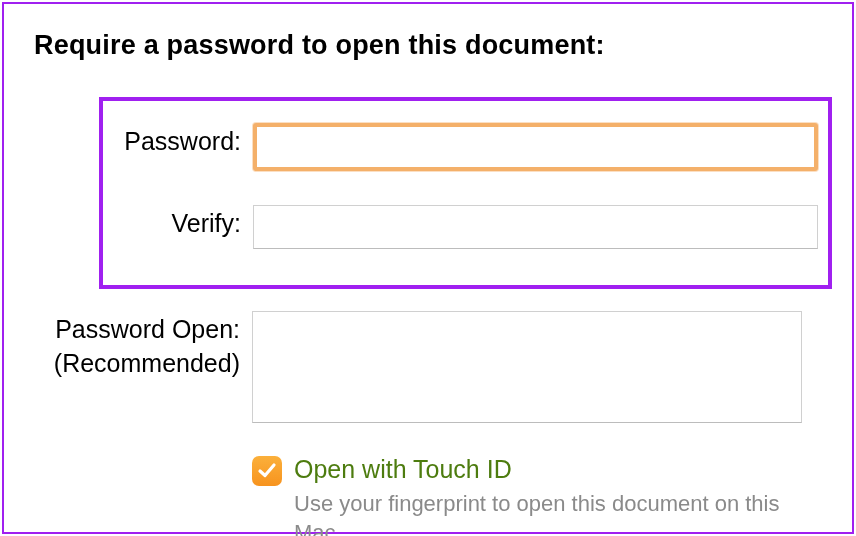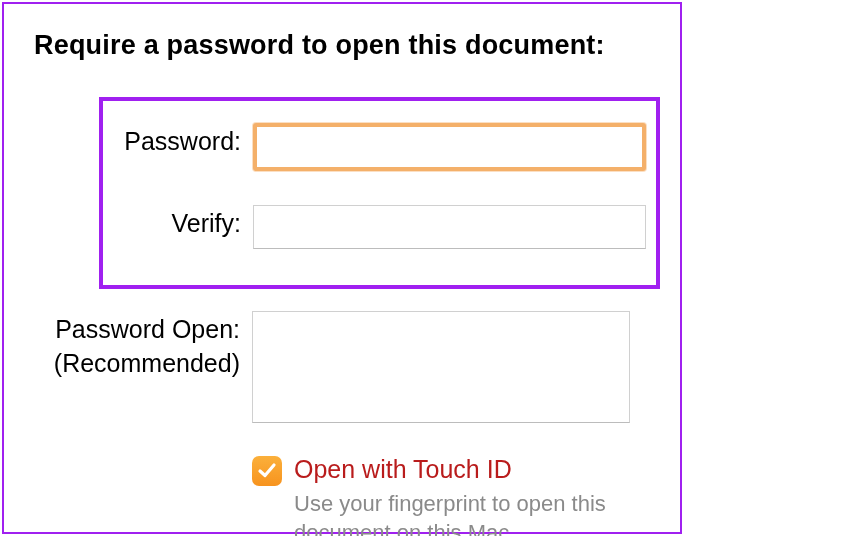--- a/index.html
+++ b/index.html
@@ -8,21 +8,21 @@
       padding: 0;
     }
     body {
       font-family: -apple-system, BlinkMacSystemFont, "Helvetica Neue", Arial, sans-serif;
       font-size: 24px;
       color: #000;
       width: 856px;
       height: 536px;
     }
     .panel {
-      width: 680px;
+      width: 852px;
       height: 532px;
       margin: 2px;
       border: 2px solid #a020f0;
       background: #fff;
       padding: 26px 30px 20px 30px;
       position: relative;
     }
     .title {
       font-weight: 700;
       font-size: 27px;
@@ -123,21 +123,21 @@
       position: absolute;
       top: 50%;
       left: 50%;
       transform: translate(-50%, -52%);
     }
     .touchid-text {
       line-height: 1.35;
     }
     .touchid-label {
       font-size: 25px;
-      color: #b91c1c;
+      color: #4d7c0f;
     }
     .touchid-desc {
       font-size: 22px;
       color: #8a8a8a;
       margin-top: 2px;
     }
   </style>
 </head>
 <body>
 

